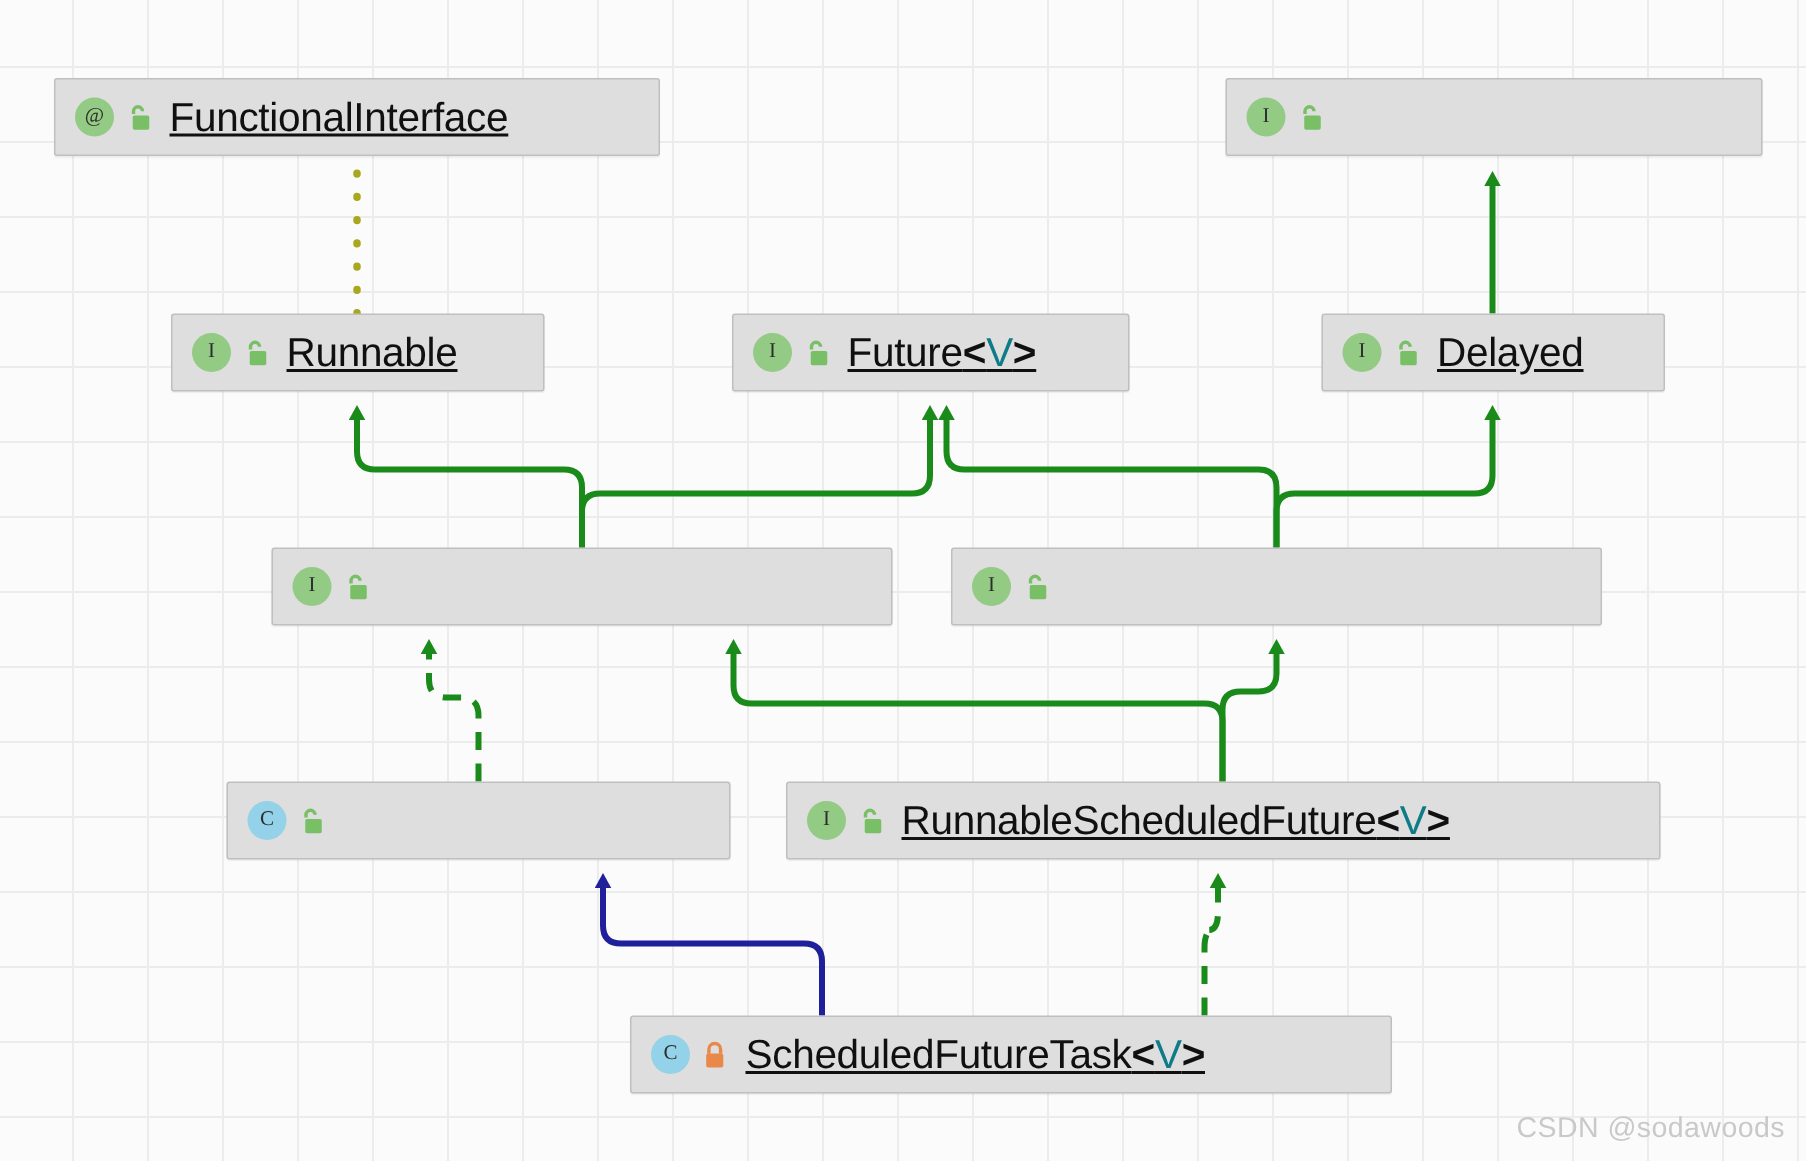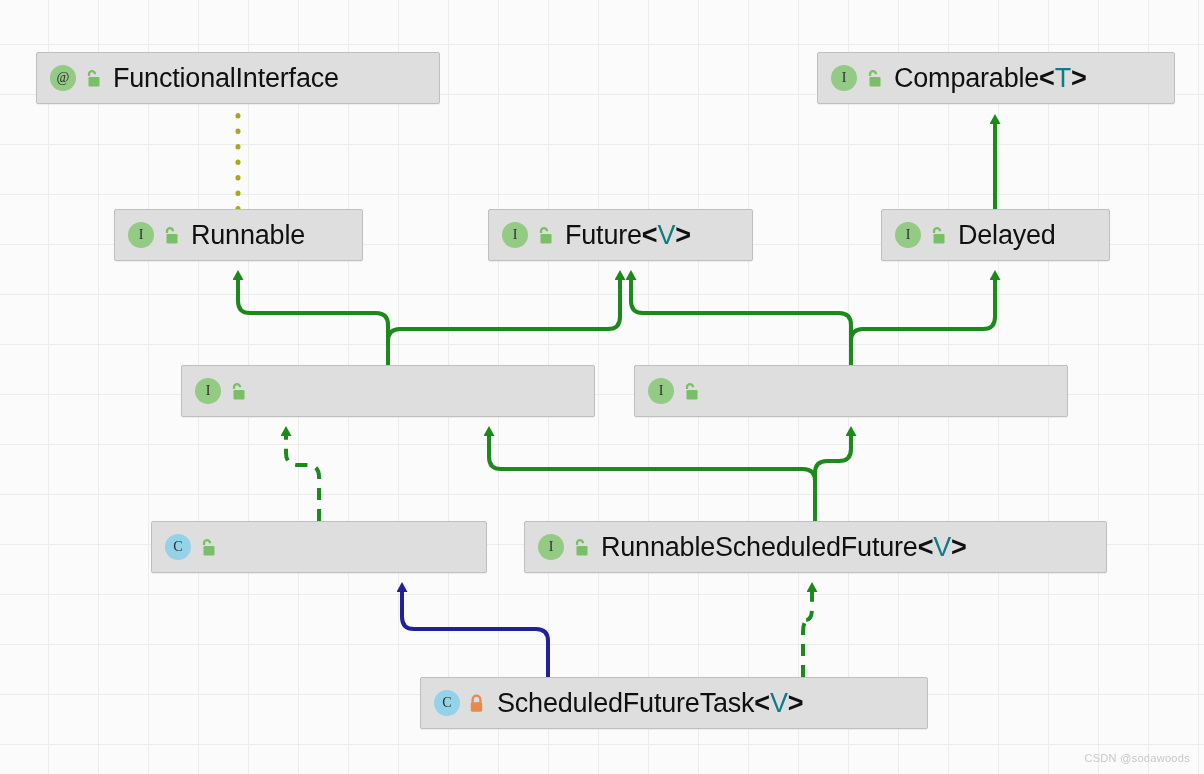--- a/index.html
+++ b/index.html
@@ -65,34 +65,35 @@
     margin-right: 12px;
     display: flex;
     align-items: center;
     justify-content: center;
   }
   .node .label {
     font-size: 27px;
     color: #101010;
     letter-spacing: -0.2px;
     line-height: 1;
+    text-decoration: underline;
   }
   .node .generic {
     color: #0e7c86;
   }
   .node .angle {
     color: #101010;
     font-weight: bold;
   }
   #credit {
     position: absolute;
     z-index: 3;
     right: 14px;
     bottom: 10px;
-    font-size: 11px;
+    font-size: 19px;
     color: #c9c9c9;
     font-family: "Liberation Sans", sans-serif;
     letter-spacing: 0.3px;
   }
 </style>
 </head>
 <body>
 
 <div id="canvas">
 
@@ -141,21 +142,20 @@
   </div>
 
   <div class="node" style="left:817px; top:52px; width:358px;">
     <span class="icon-kind kind-interface">I</span>
     <span class="icon-vis">
       <svg width="17" height="19" viewBox="0 0 17 19">
           <path d="M5 7 V5.2 A3 3 0 0 1 11 5.2" fill="none" stroke="#79bf65" stroke-width="2.3"></path>
           <rect x="4.5" y="8" width="11" height="9.5" rx="1.2" fill="#79bf65"></rect>
         </svg>
     </span>
-    <span class="label"><span>Comparable</span><span class="angle">&lt;</span><span class="generic">T</span><span class="angle">&gt;</span></span>
   </div>
 
   <div class="node" style="left:114px; top:209px; width:249px;">
     <span class="icon-kind kind-interface">I</span>
     <span class="icon-vis">
       <svg width="17" height="19" viewBox="0 0 17 19">
           <path d="M5 7 V5.2 A3 3 0 0 1 11 5.2" fill="none" stroke="#79bf65" stroke-width="2.3"></path>
           <rect x="4.5" y="8" width="11" height="9.5" rx="1.2" fill="#79bf65"></rect>
         </svg>
     </span>

